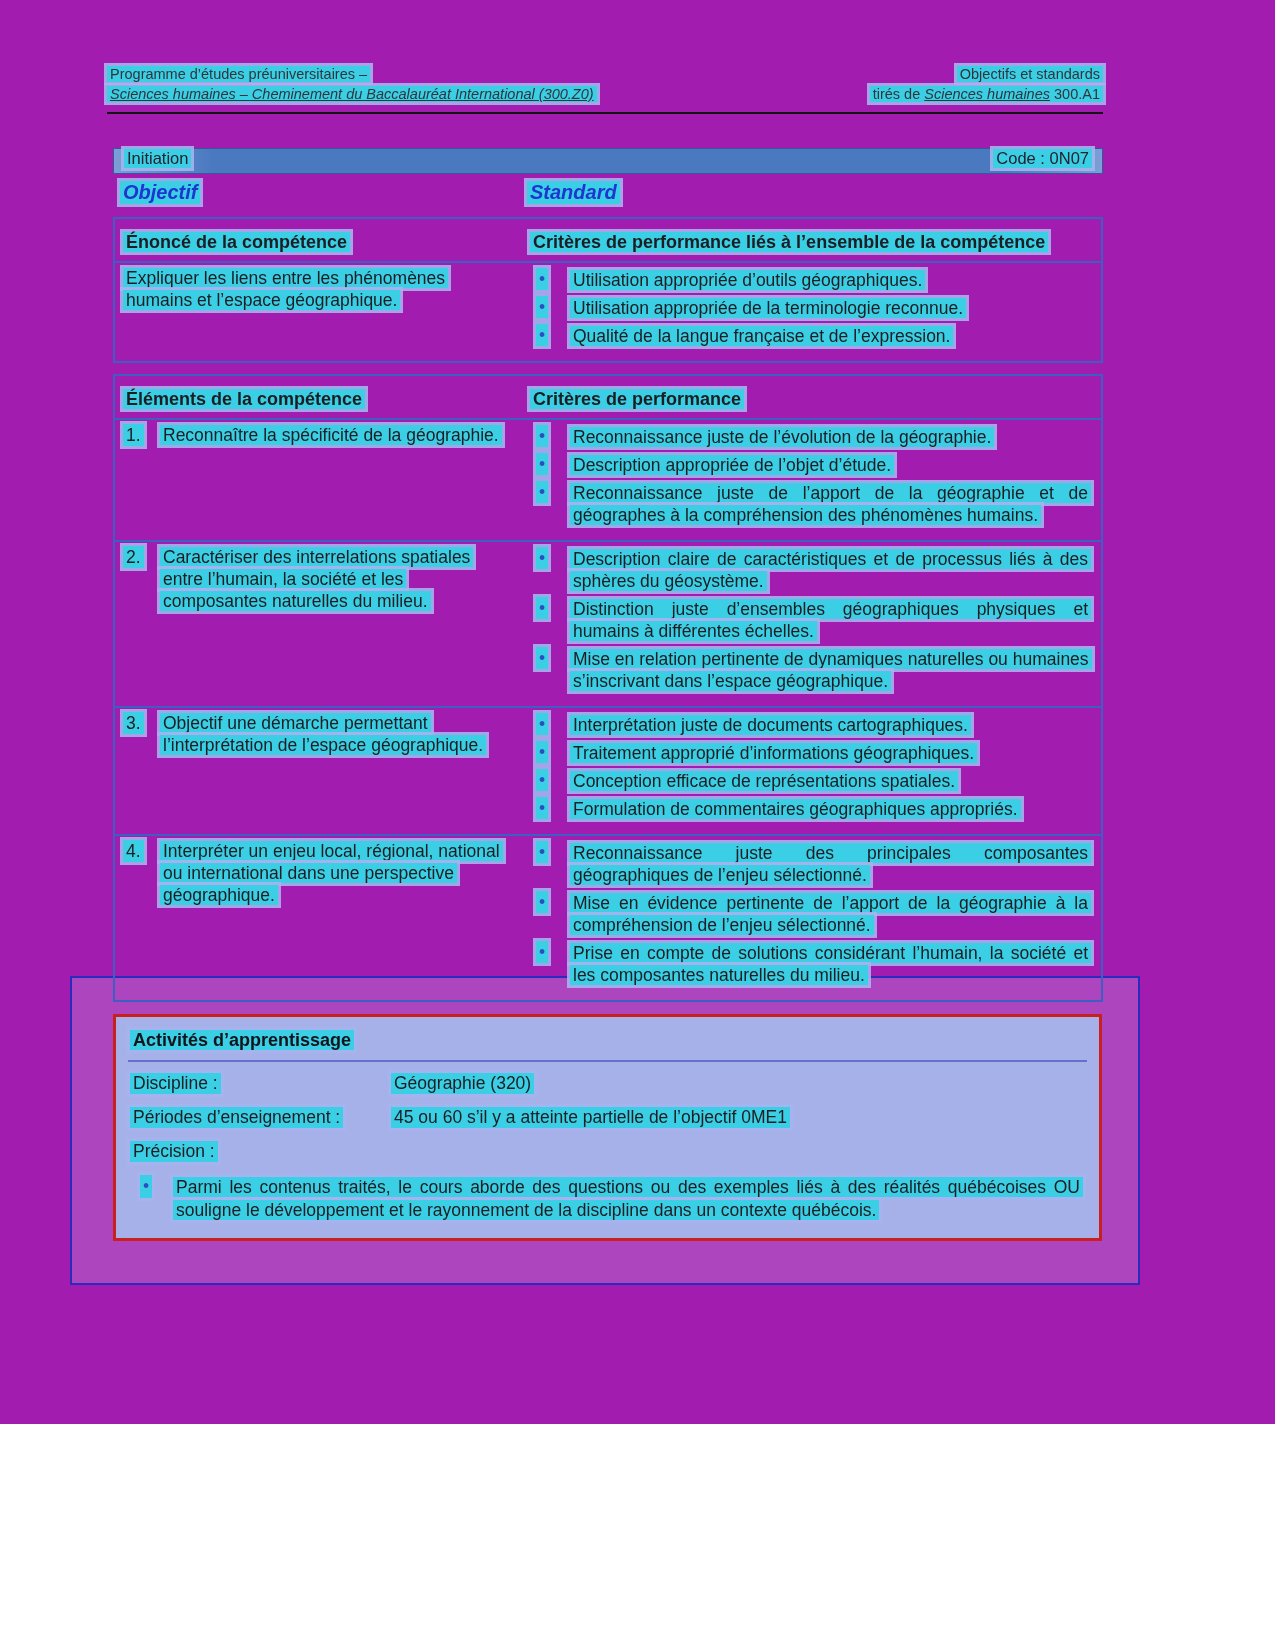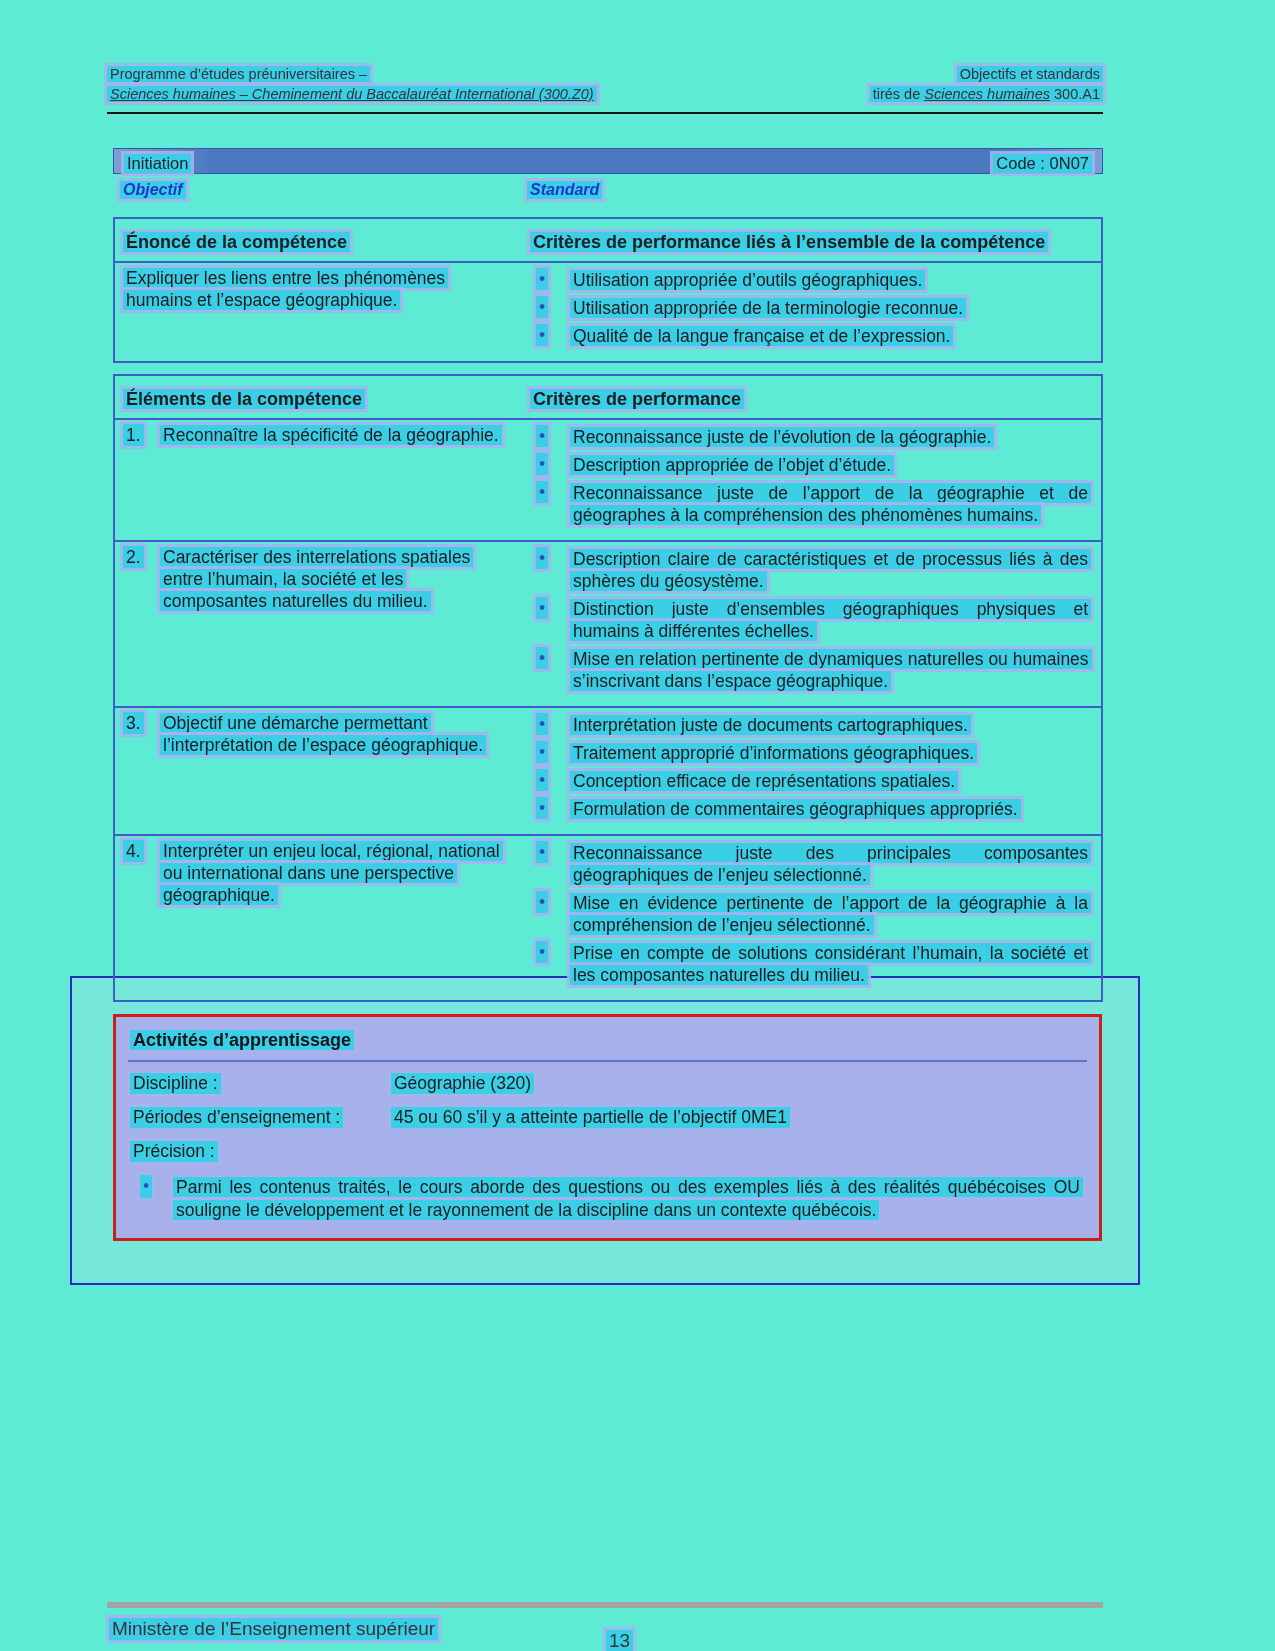--- a/index.html
+++ b/index.html
@@ -5,22 +5,22 @@
   * { margin:0; padding:0; box-sizing:border-box; }
   html, body { background:#ffffff; }
   body {
     font-family:"Liberation Sans", sans-serif;
     color:#1d1d22;
     -webkit-font-smoothing:antialiased;
   }
   .page {
     position:relative;
     width:1275px;
-    height:1651px;
-    background:#5eead4;
+    height:1424px;
+    background:#a21caf;
     overflow:hidden;
     font-size:17.5px;
   }
   
   .hl {
     background:#3bcfe6;
     box-shadow:0 0 0 3px rgba(165,180,238,0.9);
     padding:0 3px;
     -webkit-box-decoration-break:clone;
     box-decoration-break:clone;
@@ -37,26 +37,26 @@
   }
   .ph-right { text-align:right; }
 
   
   .content { position:absolute; top:148px; left:113px; width:990px; }
 
   .titlebar {
     height:26px;
     background:linear-gradient(90deg,#7b9fd6 0%,#4a79c0 10%,#4a79c0 90%,#7b9fd6 100%);
     border:1px solid #35589b;
-    display:flex; justify-content:space-between; align-items:flex-end;
+    display:flex; justify-content:space-between; align-items:flex-start;
     padding:0 10px;
     font-size:16.5px; color:#23232e;
   }
 
-  .obj-std-row { position:relative; height:28px; margin-top:7px; font-size:16px;text-align:right; }
+  .obj-std-row { position:relative; height:28px; margin-top:7px; font-size:20px;text-align:right; }
   .obj-std-row .heading {
     position:absolute; top:0;
     color:#1f35cf; font-weight:700; font-style:italic;
   }
   .pos-objectif { left:7px; }
   .pos-standard { left:414px; }
 
   
   .tbl { border:2px solid #3e5ec4; margin-top:8px; background:transparent; }
   .tbl-row { display:grid; grid-template-columns:407px 1fr; }

